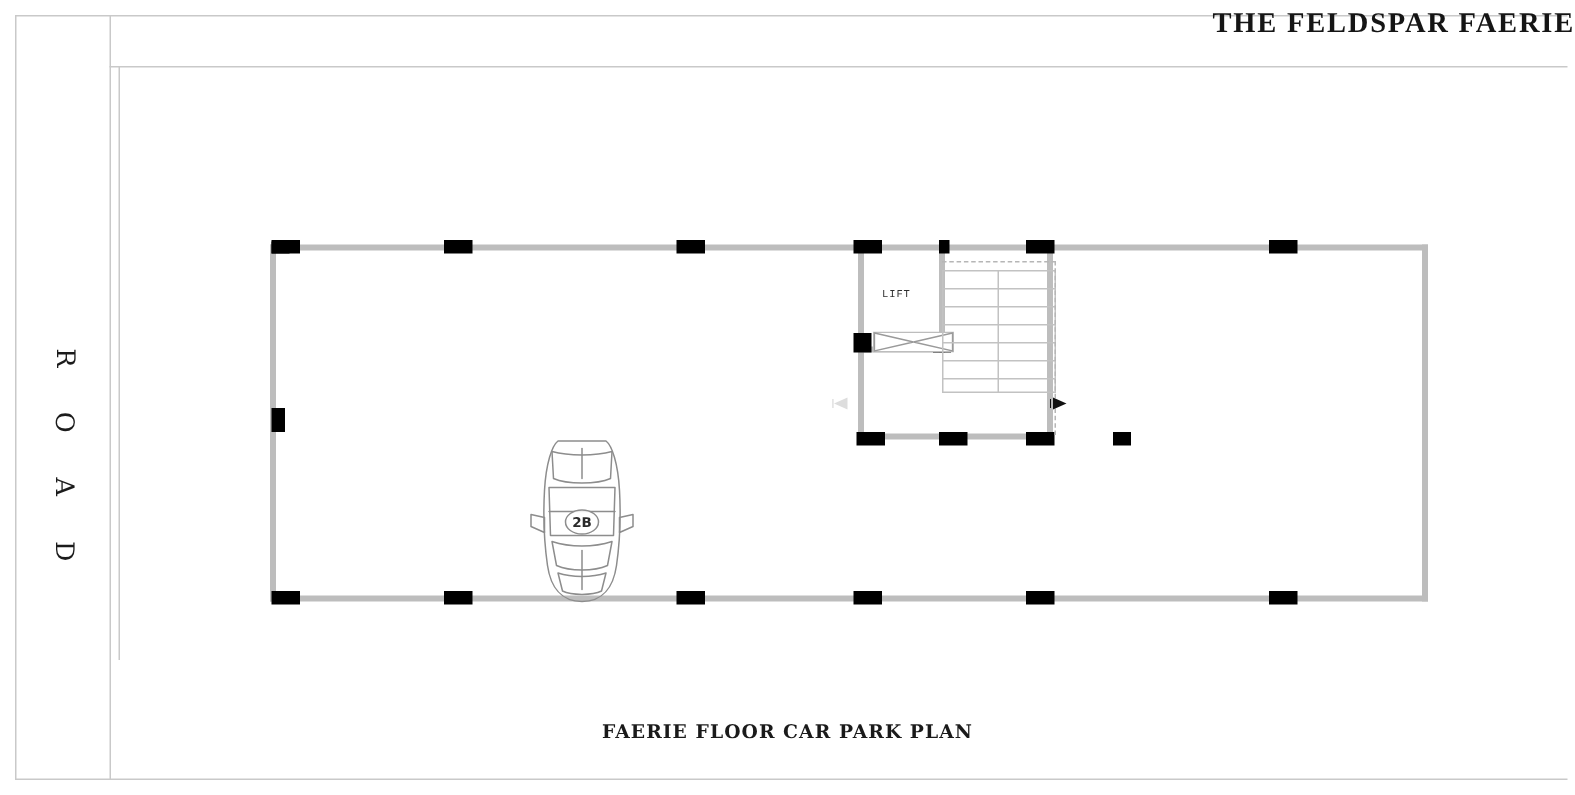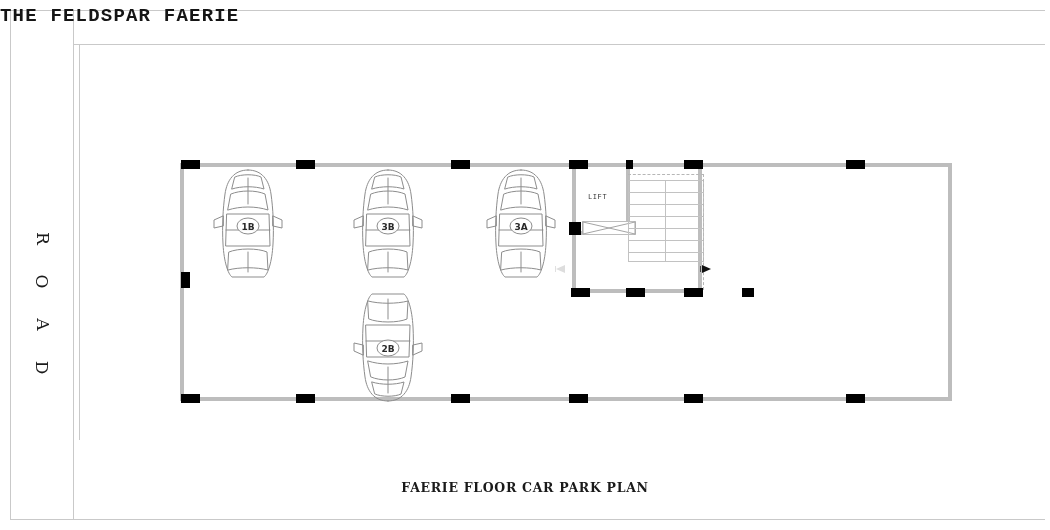--- a/index.html
+++ b/index.html
@@ -26,22 +26,22 @@
   
   .abs { position: absolute; }
   .hline { position: absolute; height: 1px; background: #c9c9c9; }
   .vline { position: absolute; width: 1px; background: #c9c9c9; }
 
   
   .title {
     position: absolute;
     left: 0; right: 0;
     top: 5px;
-    text-align: left;
-    font-family: Liberation Mono, monospace;
+    text-align: right;
+    font-family: Liberation Serif, serif;
     font-size: 19px;
     font-weight: 700;
     letter-spacing: 1.2px;
     color: #151515;
     white-space: nowrap;
   }
   .caption {
     position: absolute;
     left: 0; right: 0;
     top: 480px;
@@ -302,76 +302,22 @@
       <path d="M0 2 L0 8" stroke="#111111" stroke-width="1.4"></path>
     </svg>
   </div>
   <div class="arrow abs" style="left:555px; top:264px;">
     <svg width="12" height="10" viewBox="0 0 12 10">
       <path d="M1 5 L10 1 L10 9 Z" fill="#dddddd"></path>
       <path d="M0 2 L0 8" stroke="#cccccc" stroke-width="1.2"></path>
     </svg>
   </div>
 
-  <div class="car" style="left:210px; top:168px;">
-    <svg viewBox="0 0 76 112">
-      <g class="car-stroke">
-        <path d="M38 2 C24 2 17 12 15 26 C13 40 12 58 13 76 C14 94 18 106 22 109 L54 109 C58 106 62 94 63 76 C64 58 63 40 61 26 C59 12 52 2 38 2 Z"></path>
-        <path d="M25 9 C31 6 45 6 51 9 L54 21 C45 18 31 18 22 21 Z"></path>
-        <path d="M21 26 C30 22 46 22 55 26 L58 42 C46 38 30 38 18 42 Z"></path>
-        <path d="M17 46 L59 46 L60 78 L16 78 Z"></path>
-        <path d="M19 84 C28 80 48 80 57 84 L58 102 C47 99 29 99 18 102 Z"></path>
-        <path d="M13 48 L4 52 L4 60 L13 58 Z"></path>
-        <path d="M63 48 L72 52 L72 60 L63 58 Z"></path>
-        <path d="M38 10 L38 36"></path>
-        <path d="M38 84 L38 104"></path>
-        <path d="M16 62 L60 62"></path>
-      </g>
-      <ellipse cx="38" cy="58" rx="11" ry="8" fill="#ffffff" fill-opacity="0.85" stroke="#8d8d8d" stroke-width="1"></ellipse>
-      <text class="car-label-text" x="38" y="61.5" text-anchor="middle">1B</text>
-    </svg>
-  </div>
-
-  <div class="car" style="left:350px; top:168px;">
-    <svg viewBox="0 0 76 112">
-      <g class="car-stroke">
-        <path d="M38 2 C24 2 17 12 15 26 C13 40 12 58 13 76 C14 94 18 106 22 109 L54 109 C58 106 62 94 63 76 C64 58 63 40 61 26 C59 12 52 2 38 2 Z"></path>
-        <path d="M25 9 C31 6 45 6 51 9 L54 21 C45 18 31 18 22 21 Z"></path>
-        <path d="M21 26 C30 22 46 22 55 26 L58 42 C46 38 30 38 18 42 Z"></path>
-        <path d="M17 46 L59 46 L60 78 L16 78 Z"></path>
-        <path d="M19 84 C28 80 48 80 57 84 L58 102 C47 99 29 99 18 102 Z"></path>
-        <path d="M13 48 L4 52 L4 60 L13 58 Z"></path>
-        <path d="M63 48 L72 52 L72 60 L63 58 Z"></path>
-        <path d="M38 10 L38 36"></path>
-        <path d="M38 84 L38 104"></path>
-        <path d="M16 62 L60 62"></path>
-      </g>
-      <ellipse cx="38" cy="58" rx="11" ry="8" fill="#ffffff" fill-opacity="0.85" stroke="#8d8d8d" stroke-width="1"></ellipse>
-      <text class="car-label-text" x="38" y="61.5" text-anchor="middle">3B</text>
-    </svg>
-  </div>
-
-  <div class="car" style="left:483px; top:168px;">
-    <svg viewBox="0 0 76 112">
-      <g class="car-stroke">
-        <path d="M38 2 C24 2 17 12 15 26 C13 40 12 58 13 76 C14 94 18 106 22 109 L54 109 C58 106 62 94 63 76 C64 58 63 40 61 26 C59 12 52 2 38 2 Z"></path>
-        <path d="M25 9 C31 6 45 6 51 9 L54 21 C45 18 31 18 22 21 Z"></path>
-        <path d="M21 26 C30 22 46 22 55 26 L58 42 C46 38 30 38 18 42 Z"></path>
-        <path d="M17 46 L59 46 L60 78 L16 78 Z"></path>
-        <path d="M19 84 C28 80 48 80 57 84 L58 102 C47 99 29 99 18 102 Z"></path>
-        <path d="M13 48 L4 52 L4 60 L13 58 Z"></path>
-        <path d="M63 48 L72 52 L72 60 L63 58 Z"></path>
-        <path d="M38 10 L38 36"></path>
-        <path d="M38 84 L38 104"></path>
-        <path d="M16 62 L60 62"></path>
-      </g>
-      <ellipse cx="38" cy="58" rx="11" ry="8" fill="#ffffff" fill-opacity="0.85" stroke="#8d8d8d" stroke-width="1"></ellipse>
-      <text class="car-label-text" x="38" y="61.5" text-anchor="middle">3A</text>
-    </svg>
-  </div>
+
+
 
 
   <div class="car" style="left:350px; top:291px;text-align:center;">
     <svg viewBox="0 0 76 112">
       <g class="car-stroke" transform="translate(0,112) scale(1,-1)">
         <path d="M38 2 C24 2 17 12 15 26 C13 40 12 58 13 76 C14 94 18 106 22 109 L54 109 C58 106 62 94 63 76 C64 58 63 40 61 26 C59 12 52 2 38 2 Z"></path>
         <path d="M25 9 C31 6 45 6 51 9 L54 21 C45 18 31 18 22 21 Z"></path>
         <path d="M21 26 C30 22 46 22 55 26 L58 42 C46 38 30 38 18 42 Z"></path>
         <path d="M17 46 L59 46 L60 78 L16 78 Z"></path>
         <path d="M19 84 C28 80 48 80 57 84 L58 102 C47 99 29 99 18 102 Z"></path>

